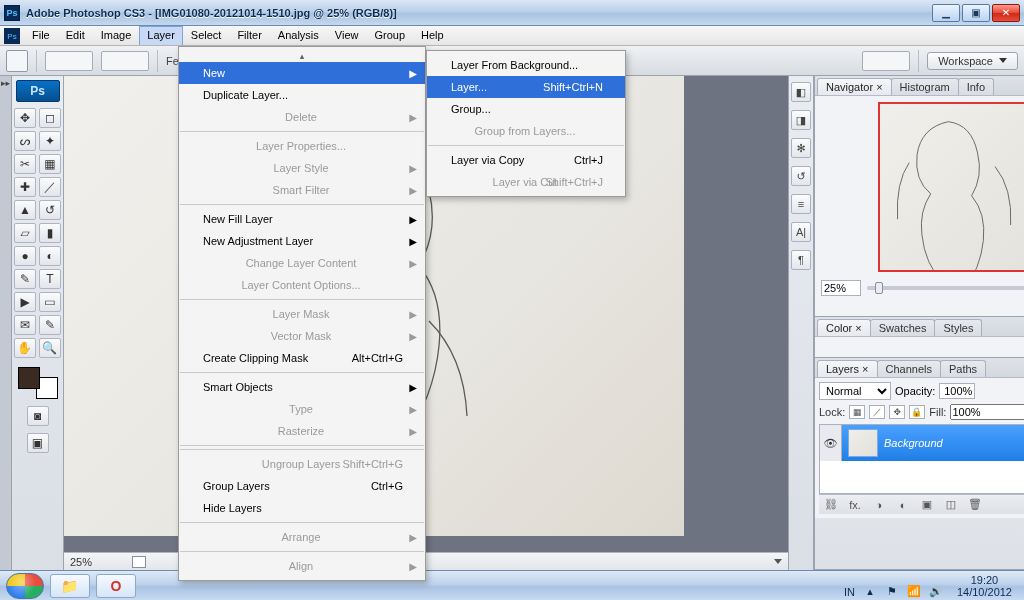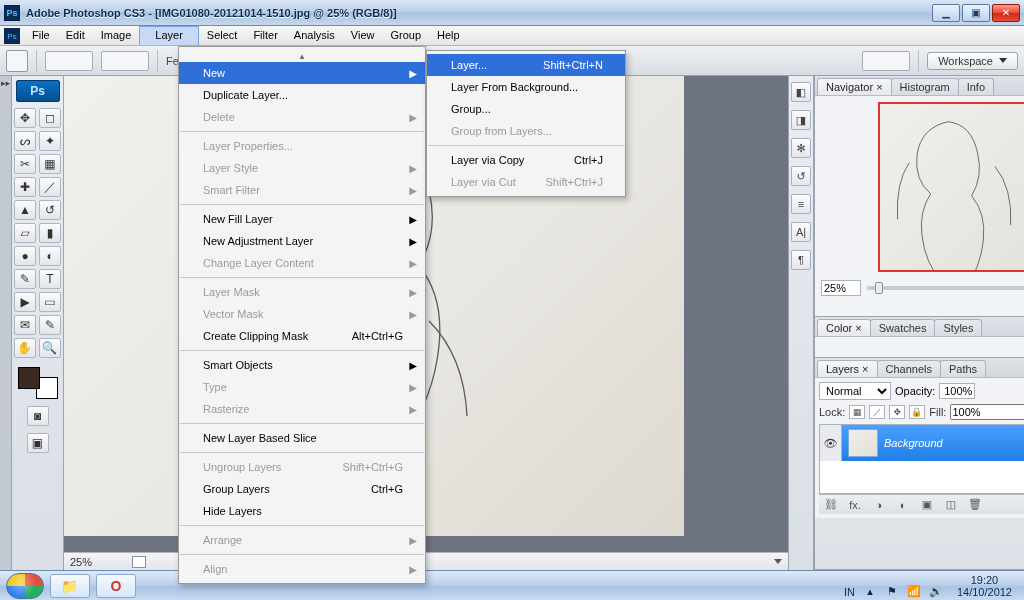--- a/index.html
+++ b/index.html
@@ -10,21 +10,21 @@
 .titlebar .app-icon { width:16px; height:16px; background:#0a2a55; border:1px solid #052044; color:#4cc3ff; font-size:9px; display:flex; align-items:center; justify-content:center; font-weight:bold; margin-right:6px; }
 .titlebar .title { flex:1; color:#0b2b51; font-weight:bold; text-shadow:0 1px 0 #fff; white-space:nowrap; overflow:hidden; }
 .winbtns { display:flex; gap:2px; }
 .winbtn { width:28px; height:18px; border:1px solid #5a7aa2; border-radius:2px; background:linear-gradient(#eaf3ff,#bcd3ef); display:flex; align-items:center; justify-content:center; color:#1b3a64; font-size:10px; }
 .winbtn.close { background:linear-gradient(#ff9a8c,#e74c3c 48%,#cf2a18 52%,#e74c3c); border-color:#8a1d10; color:#fff; }
 
 
 .menubar { height:20px; background:linear-gradient(#f7f7f7,#e6e6e6); border-bottom:1px solid #b5b5b5; display:flex; align-items:stretch; padding-left:4px; }
 .menubar .mini-icon { width:16px; height:16px; background:#0a2a55; margin:2px 4px 0 0; color:#4cc3ff; font-size:8px; display:flex; align-items:center; justify-content:center; }
 .menubar .menuitem { padding:3px 8px 0; color:#000; }
-.menubar .menuitem.open { background:#c8d9f5; border:1px solid #7aa4e2; border-bottom:none; padding:2px 15px 0; }
+.menubar .menuitem.open { background:#c8d9f5; border:1px solid #7aa4e2; border-bottom:none; padding:2px 7px 0; }
 
 
 .optionsbar { height:30px; background:linear-gradient(#eff1f4,#d8dce2); border-bottom:1px solid #9aa3b0; display:flex; align-items:center; gap:8px; padding:0 6px; color:#333; }
 .optionsbar .tool-swatch { width:22px; height:22px; background:#f5f6f8; border:1px solid #9099a7; border-radius:2px; }
 .optionsbar .grp { width:48px; height:20px; background:#f5f6f8; border:1px solid #a5adb9; border-radius:2px; }
 .optionsbar .sep { width:1px; height:22px; background:#b7bec9; }
 .optionsbar .lbl { color:#444; }
 .optionsbar .btn { padding:2px 12px; background:linear-gradient(#fbfcfd,#e7eaef); border:1px solid #9aa3b0; border-radius:3px; color:#222; }
 .optionsbar .spacer { flex:1; }
 .optionsbar .wsbtn { padding:2px 10px; background:linear-gradient(#fdfdfe,#e5e8ec); border:1px solid #9aa3b0; border-radius:3px; display:flex; align-items:center; gap:6px; }
@@ -89,21 +89,21 @@
 .layer-row { height:36px; display:flex; align-items:center; background:linear-gradient(#4aa0ff,#1f7fe6); color:#fff; }
 .layer-row .vis { width:22px; height:100%; background:#e8eaef; border-right:1px solid #aab1bd; display:flex; align-items:center; justify-content:center; color:#333; }
 .layer-row .thumb { width:30px; height:28px; background:linear-gradient(135deg,#efeee9,#e2e0d9); border:1px solid #7fa9e2; margin:0 6px; }
 .layer-row .lname { flex:1; font-style:italic; }
 .layer-foot { height:20px; display:flex; align-items:center; gap:8px; padding:0 4px; background:linear-gradient(#eceef2,#dde0e6); border-top:1px solid #b5bbc6; color:#555; }
 .layer-foot .fi { width:16px; text-align:center; }
 
 
 .dropdown { position:absolute; background:#f4f4f4; border:1px solid #9b9b9b; box-shadow:2px 3px 6px rgba(0,0,0,.25); padding:3px 0; z-index:100; }
 .dropdown .row { height:22px; display:flex; align-items:center; padding:0 26px 0 24px; color:#000; white-space:nowrap; position:relative; }
-.dropdown .row.disabled { color:#9a9a9a; }
+.dropdown .row.disabled { color:#9a9a9a;justify-content:center; }
 .dropdown .row .arrow { position:absolute; right:8px; font-size:10px; color:#000;}
 .dropdown .row.disabled .arrow{color:#9a9a9a;}
 .dropdown .row .sc { position:absolute; right:22px; color:#000; }
 .dropdown .row.disabled .sc{color:#9a9a9a;}
 .dropdown .row.hl { background:#2f6fd9; color:#fff; }
 .dropdown .row.hl .arrow, .dropdown .row.hl .sc { color:#fff; }
 .dropdown hr { border:none; border-top:1px solid #c9c9c9; margin:3px 1px; }
 .dropdown .toparrow { height:12px; display:flex; justify-content:center; align-items:center; color:#666; font-size:9px;}
 
 
@@ -365,20 +365,23 @@
       <span class="arrow">▶</span>
     </div>
     <div class="row">
       <span>New Adjustment Layer</span>
       <span class="arrow">▶</span>
     </div>
     <div class="row disabled">
       <span>Change Layer Content</span>
       <span class="arrow">▶</span>
     </div>
+    <div class="row disabled">
+      <span>Layer Content Options...</span>
+    </div>
     <hr>
     <div class="row disabled">
       <span>Layer Mask</span>
       <span class="arrow">▶</span>
     </div>
     <div class="row disabled">
       <span>Vector Mask</span>
       <span class="arrow">▶</span>
     </div>
     <div class="row">
@@ -392,23 +395,20 @@
     </div>
     <div class="row disabled">
       <span>Type</span>
       <span class="arrow">▶</span>
     </div>
     <div class="row disabled">
       <span>Rasterize</span>
       <span class="arrow">▶</span>
     </div>
     <hr>
-    <div class="row">
-      <span>New Layer Based Slice</span>
-    </div>
     <hr>
     <div class="row disabled">
       <span>Ungroup Layers</span>
       <span class="sc">Shift+Ctrl+G</span>
     </div>
     <div class="row">
       <span>Group Layers</span>
       <span class="sc">Ctrl+G</span>
     </div>
     <div class="row">
@@ -420,26 +420,26 @@
       <span class="arrow">▶</span>
     </div>
     <hr>
     <div class="row disabled">
       <span>Align</span>
       <span class="arrow">▶</span>
     </div>
   </div>
 
 <div class="dropdown" id="new-dd" style="left:426px; top:50px; width:200px;">
+    <div class="row">
+      <span>Layer From Background...</span>
+    </div>
     <div class="row hl">
       <span>Layer...</span>
       <span class="sc">Shift+Ctrl+N</span>
-    </div>
-    <div class="row">
-      <span>Layer From Background...</span>
     </div>
     <div class="row">
       <span>Group...</span>
     </div>
     <div class="row disabled">
       <span>Group from Layers...</span>
     </div>
     <hr>
     <div class="row">
       <span>Layer via Copy</span>

